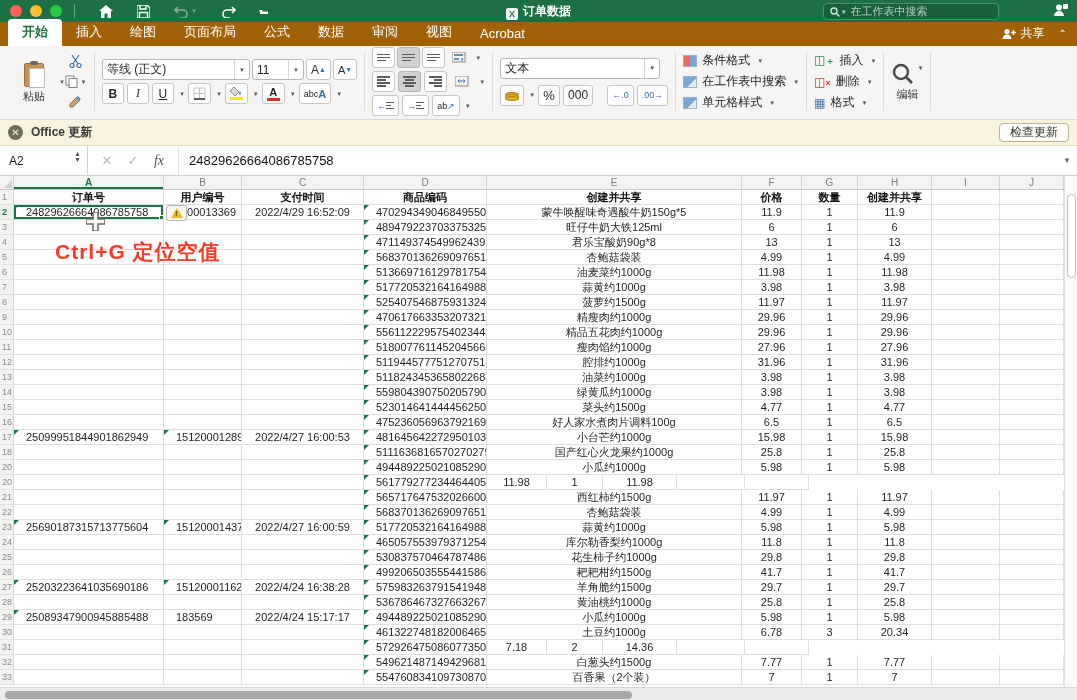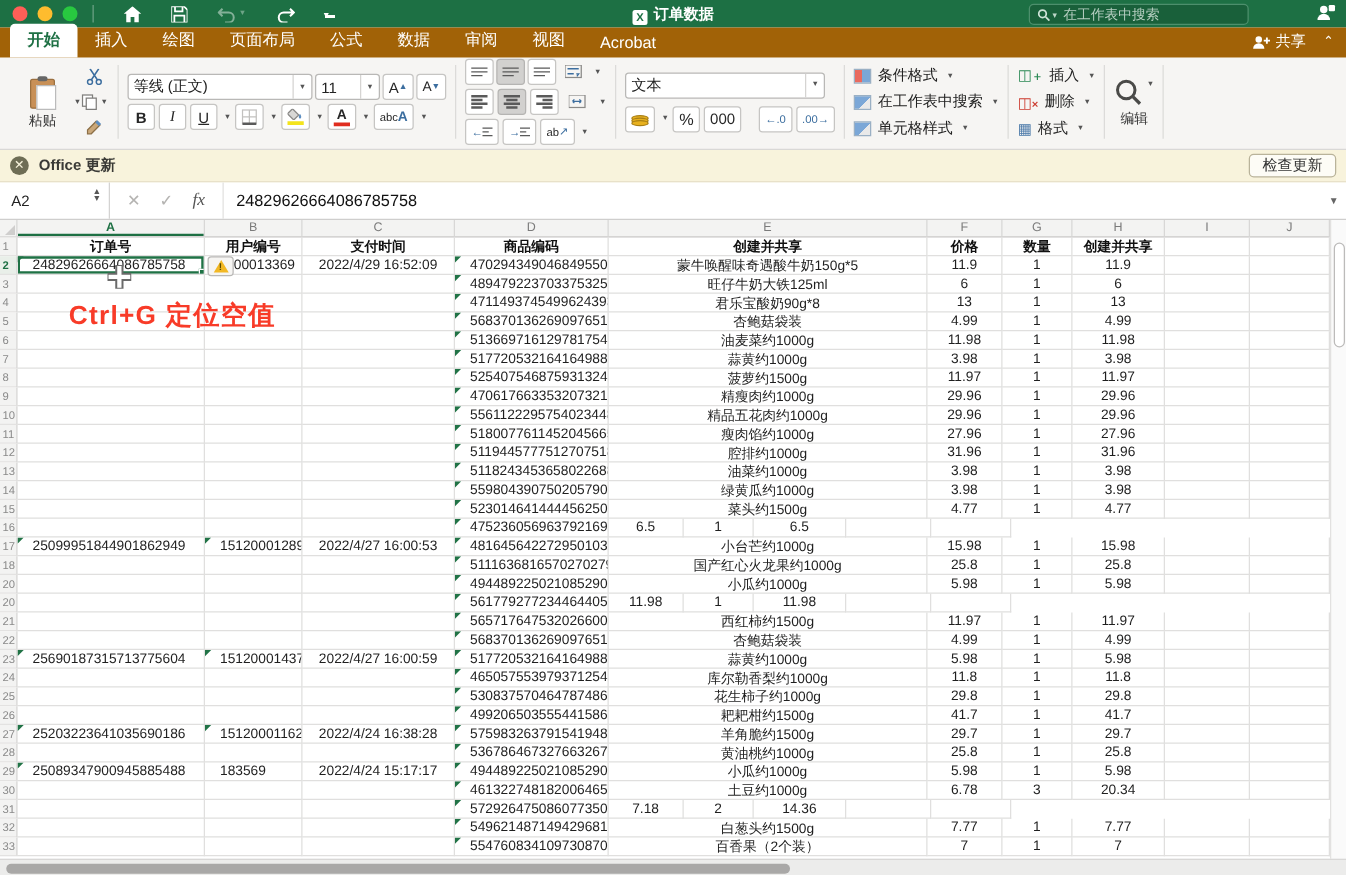--- a/index.html
+++ b/index.html
@@ -671,20 +671,21 @@
         <div class="cell ac" style="width: 74px;">4.77</div>
         <div class="cell ac" style="width: 68px;"></div>
         <div class="cell ac" style="width: 64px;"></div>
       </div>
       <div class="row">
         <div class="rn">16</div>
         <div class="cell al" style="width: 150px;"></div>
         <div class="cell al" style="width: 78px;"></div>
         <div class="cell ac" style="width: 122px;"></div>
         <div class="cell al tri" style="width: 123px;">4752360569637921696</div>
+        <div class="cell ac" style="width: 255px;">好人家水煮肉片调料100g</div>
         <div class="cell ac" style="width: 60px;">6.5</div>
         <div class="cell ac" style="width: 56px;">1</div>
         <div class="cell ac" style="width: 74px;">6.5</div>
         <div class="cell ac" style="width: 68px;"></div>
         <div class="cell ac" style="width: 64px;"></div>
       </div>
       <div class="row">
         <div class="rn">17</div>
         <div class="cell al tri" style="width: 150px;">25099951844901862949</div>
         <div class="cell al tri" style="width: 78px;">151200012892</div>

